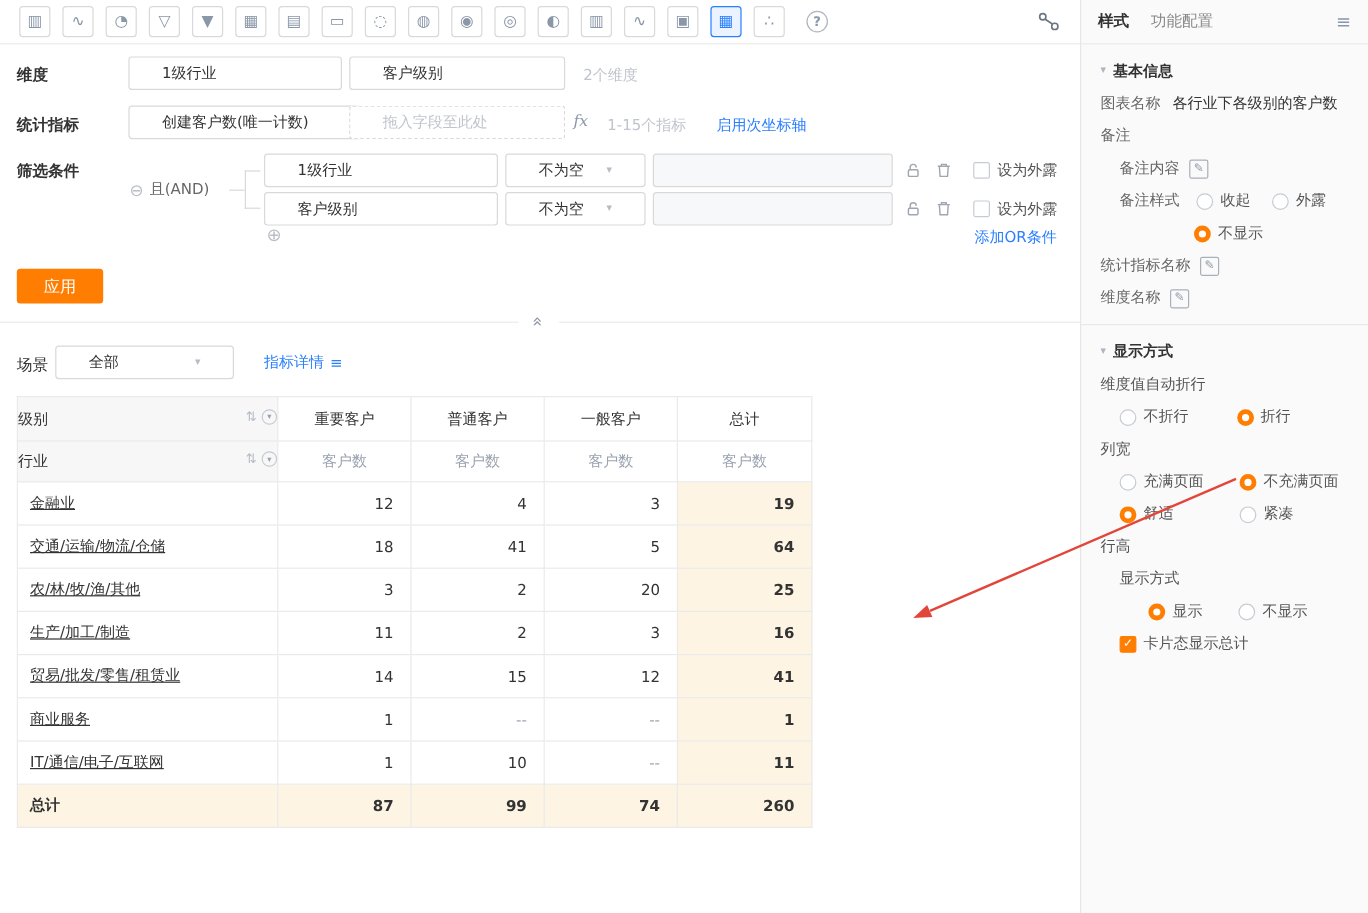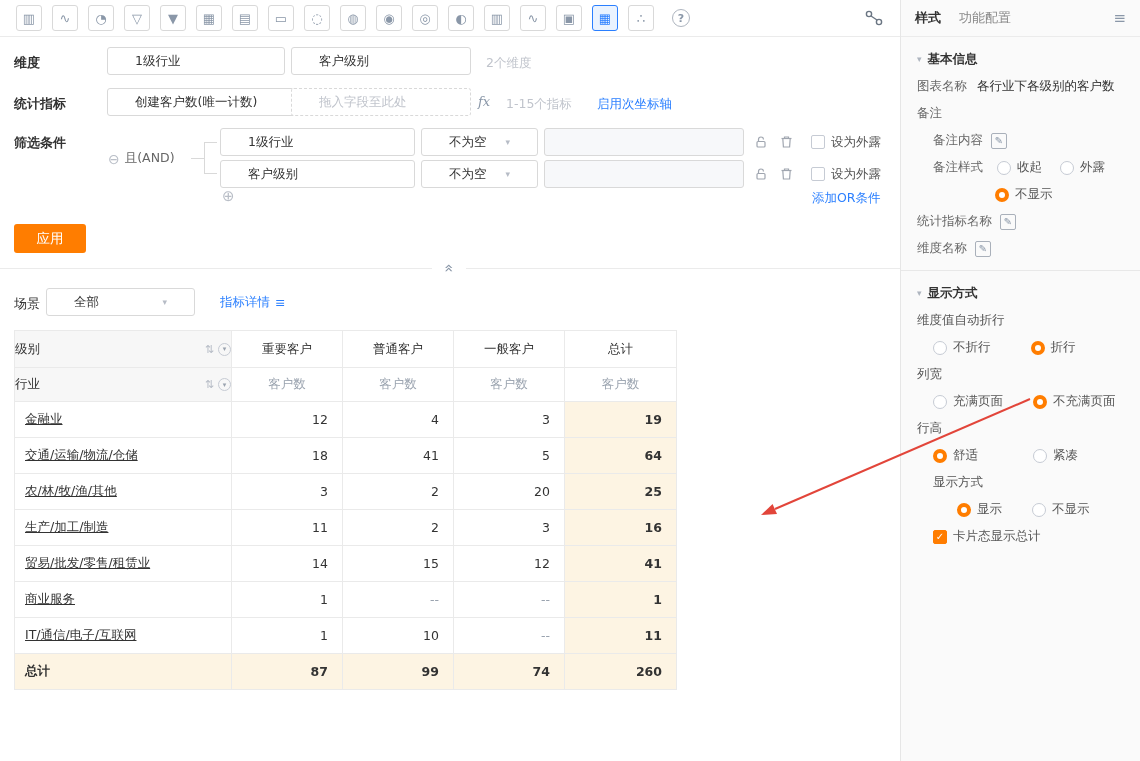--- a/index.html
+++ b/index.html
@@ -58,21 +58,21 @@
 
   .scene-link { display:flex; align-items:center; gap:5px; }
 
   
   .pivot { position:absolute; left:14px; top:330px; border-collapse:collapse; table-layout:fixed;
     width:662px; font-size:12.5px; color:#333; background:#fff; }
   .pivot th, .pivot td { border:1px solid #eaeaea; padding:0; }
   .pivot .h1 th { height:37px; }
   .pivot .h2 th { height:34px; }
   .dim-cell { background:#f7f7f7; font-weight:400; padding:0 10px; }
-  .dim-inner { display:flex; align-items:center; justify-content:space-between; }
+  .dim-inner { display:flex; align-items:flex-start; justify-content:space-between; }
   .hicons { display:inline-flex; align-items:center; gap:4px; color:#b6bcc6; }
   .sort { font-size:11px; cursor:pointer; }
   .circ { width:13px; height:13px; border:1px solid #c6cbd4; border-radius:50%;
     display:inline-flex; align-items:center; justify-content:center; font-size:7px; color:#9aa3af; cursor:pointer; }
   .colhead { font-weight:500; text-align:center; background:#fff; color:#333; }
   .metric-cell { font-weight:400; text-align:center; color:#9aa3af; background:#fff; }
   .pivot td.label-cell { padding:0 10px; height:36px; text-align:left; }
   .rowlink { color:#333; text-decoration:underline; cursor:pointer; }
   .rowlink.no-link { text-decoration:none; font-weight:600; cursor:default; }
   .pivot td.value { height:36px; text-align:right; padding-right:14px; }
@@ -454,32 +454,32 @@
       <span class="radio-item">
         <span class="radio"></span>
         <span>充满页面</span>
       </span>
       <span class="radio-item gap30">
         <span class="radio on"></span>
         <span>不充满页面</span>
       </span>
     </div>
 
-    <div class="p-row">
-      <span>行高</span>
-    </div>
     <div class="p-row ind1">
       <span class="radio-item">
         <span class="radio on"></span>
         <span>舒适</span>
       </span>
       <span class="radio-item" style="margin-left:55px">
         <span class="radio"></span>
         <span>紧凑</span>
       </span>
+    </div>
+    <div class="p-row">
+      <span>行高</span>
     </div>
 
     <div class="p-row ind1">
       <span>显示方式</span>
     </div>
     <div class="p-row ind2">
       <span class="radio-item">
         <span class="radio on"></span>
         <span>显示</span>
       </span>

